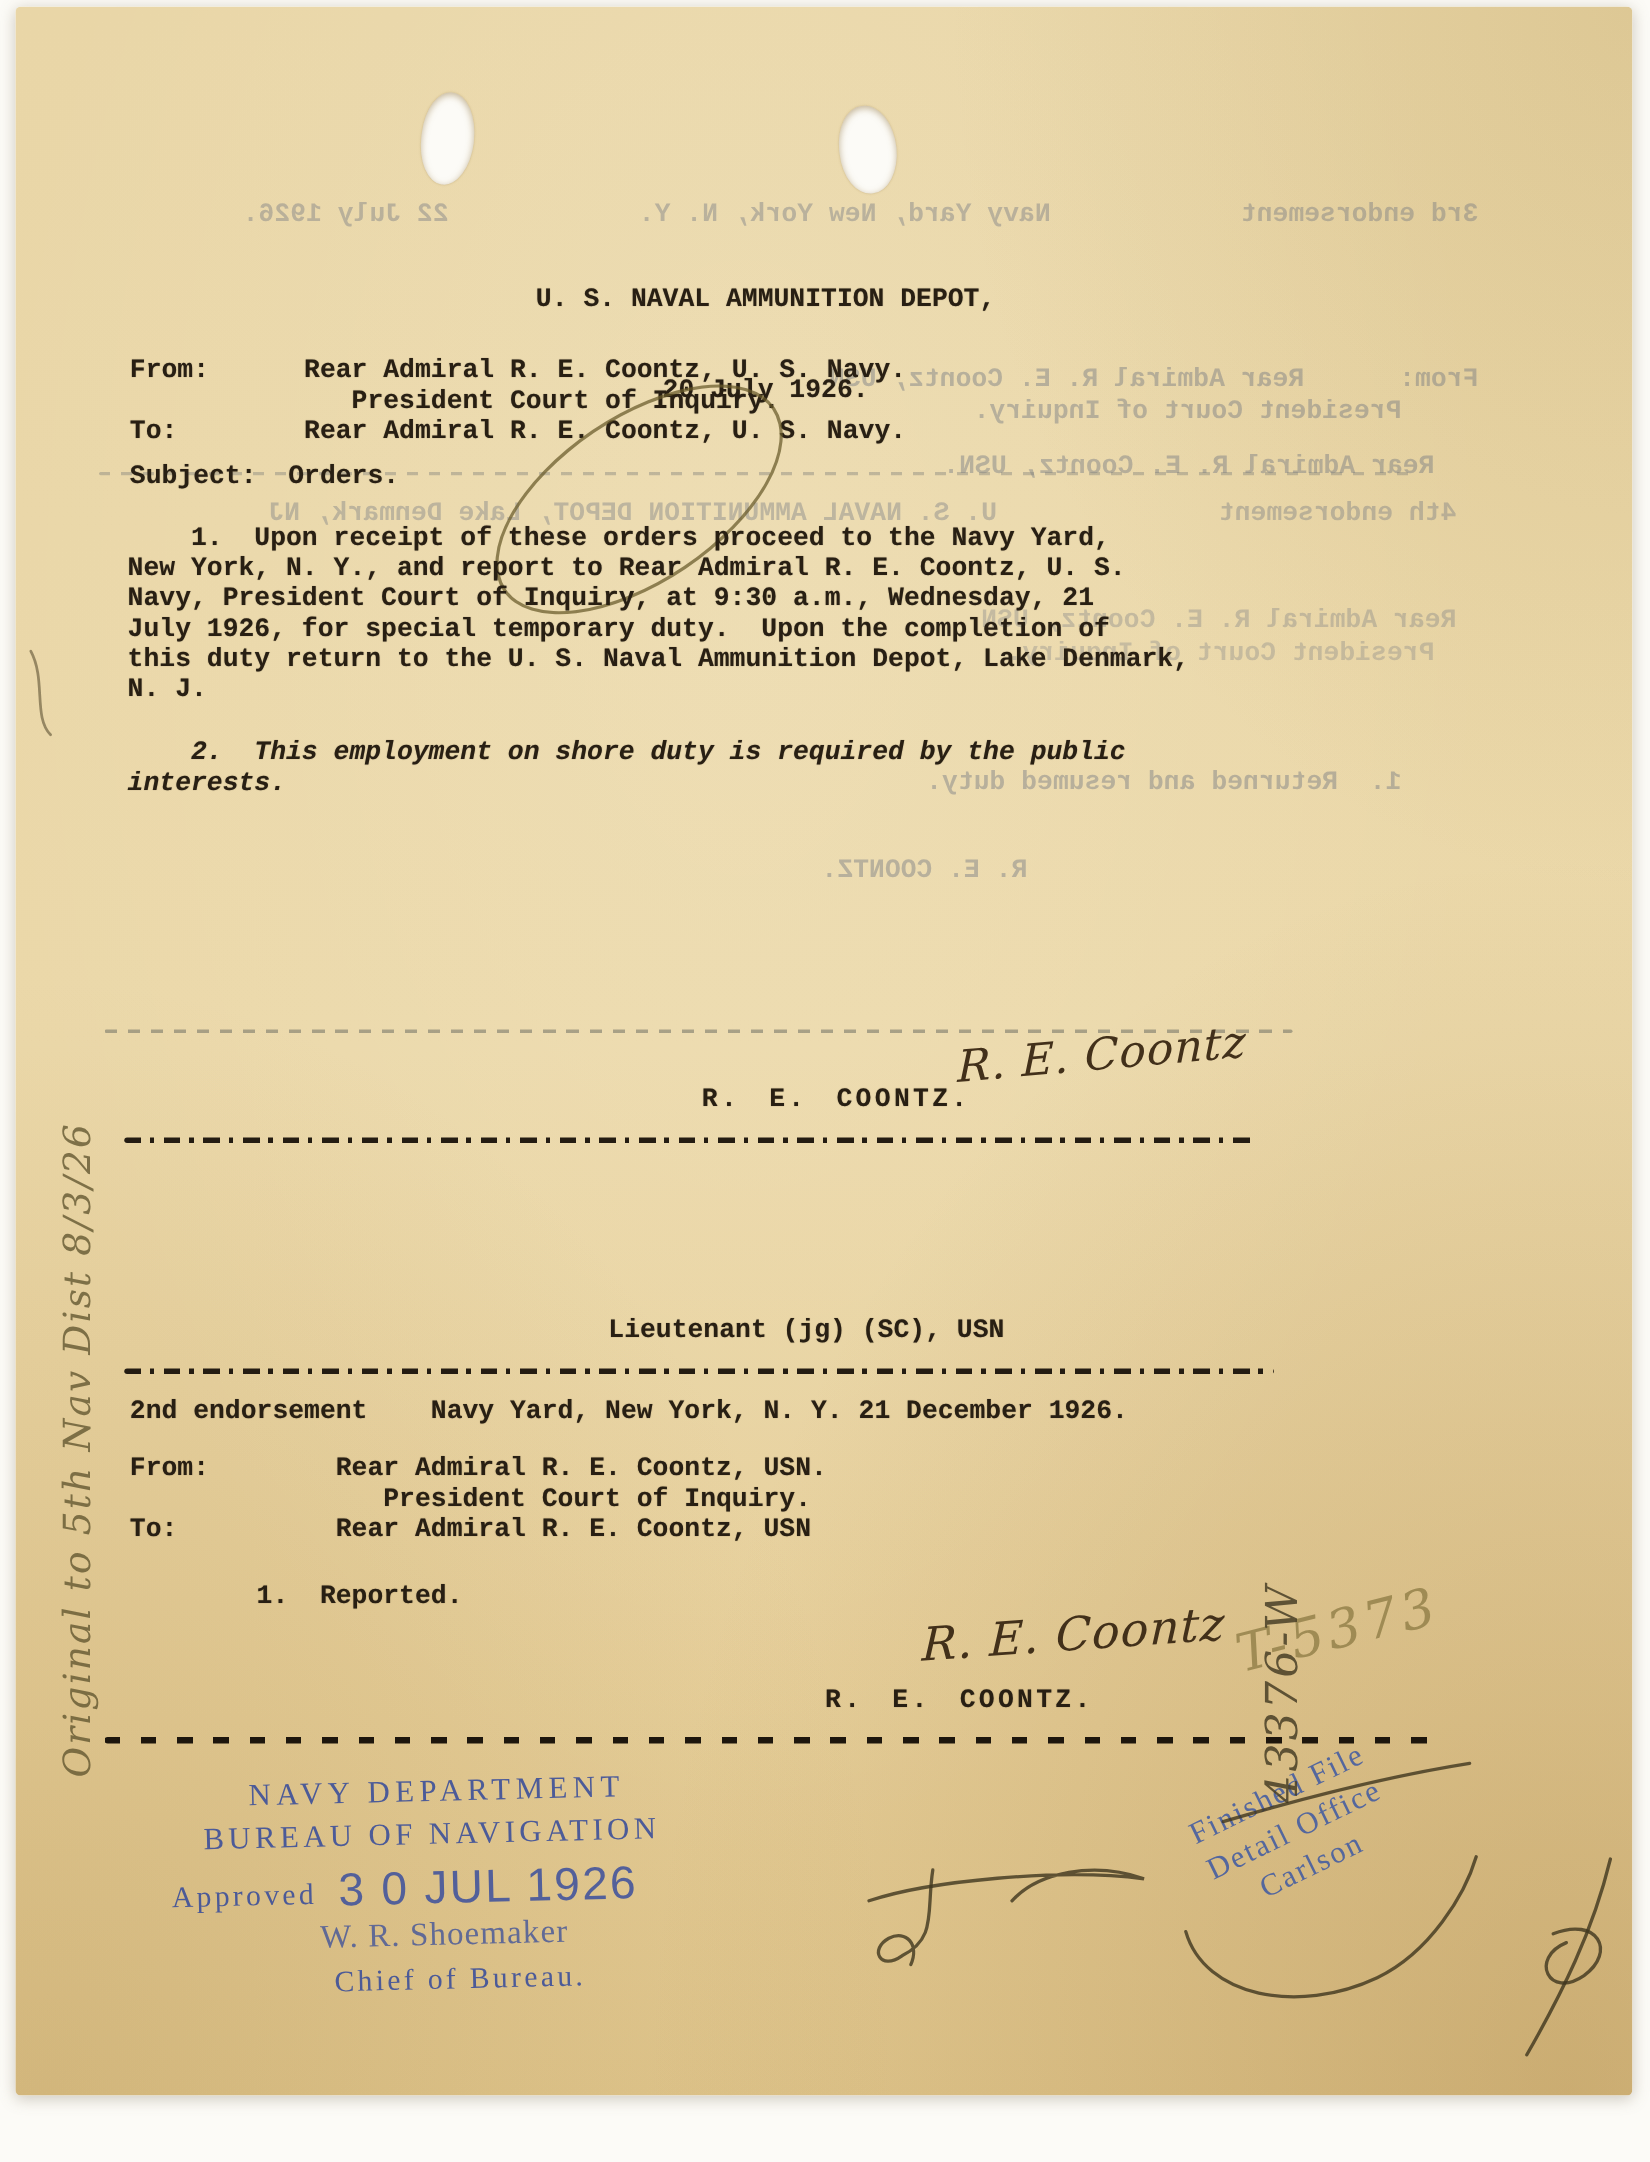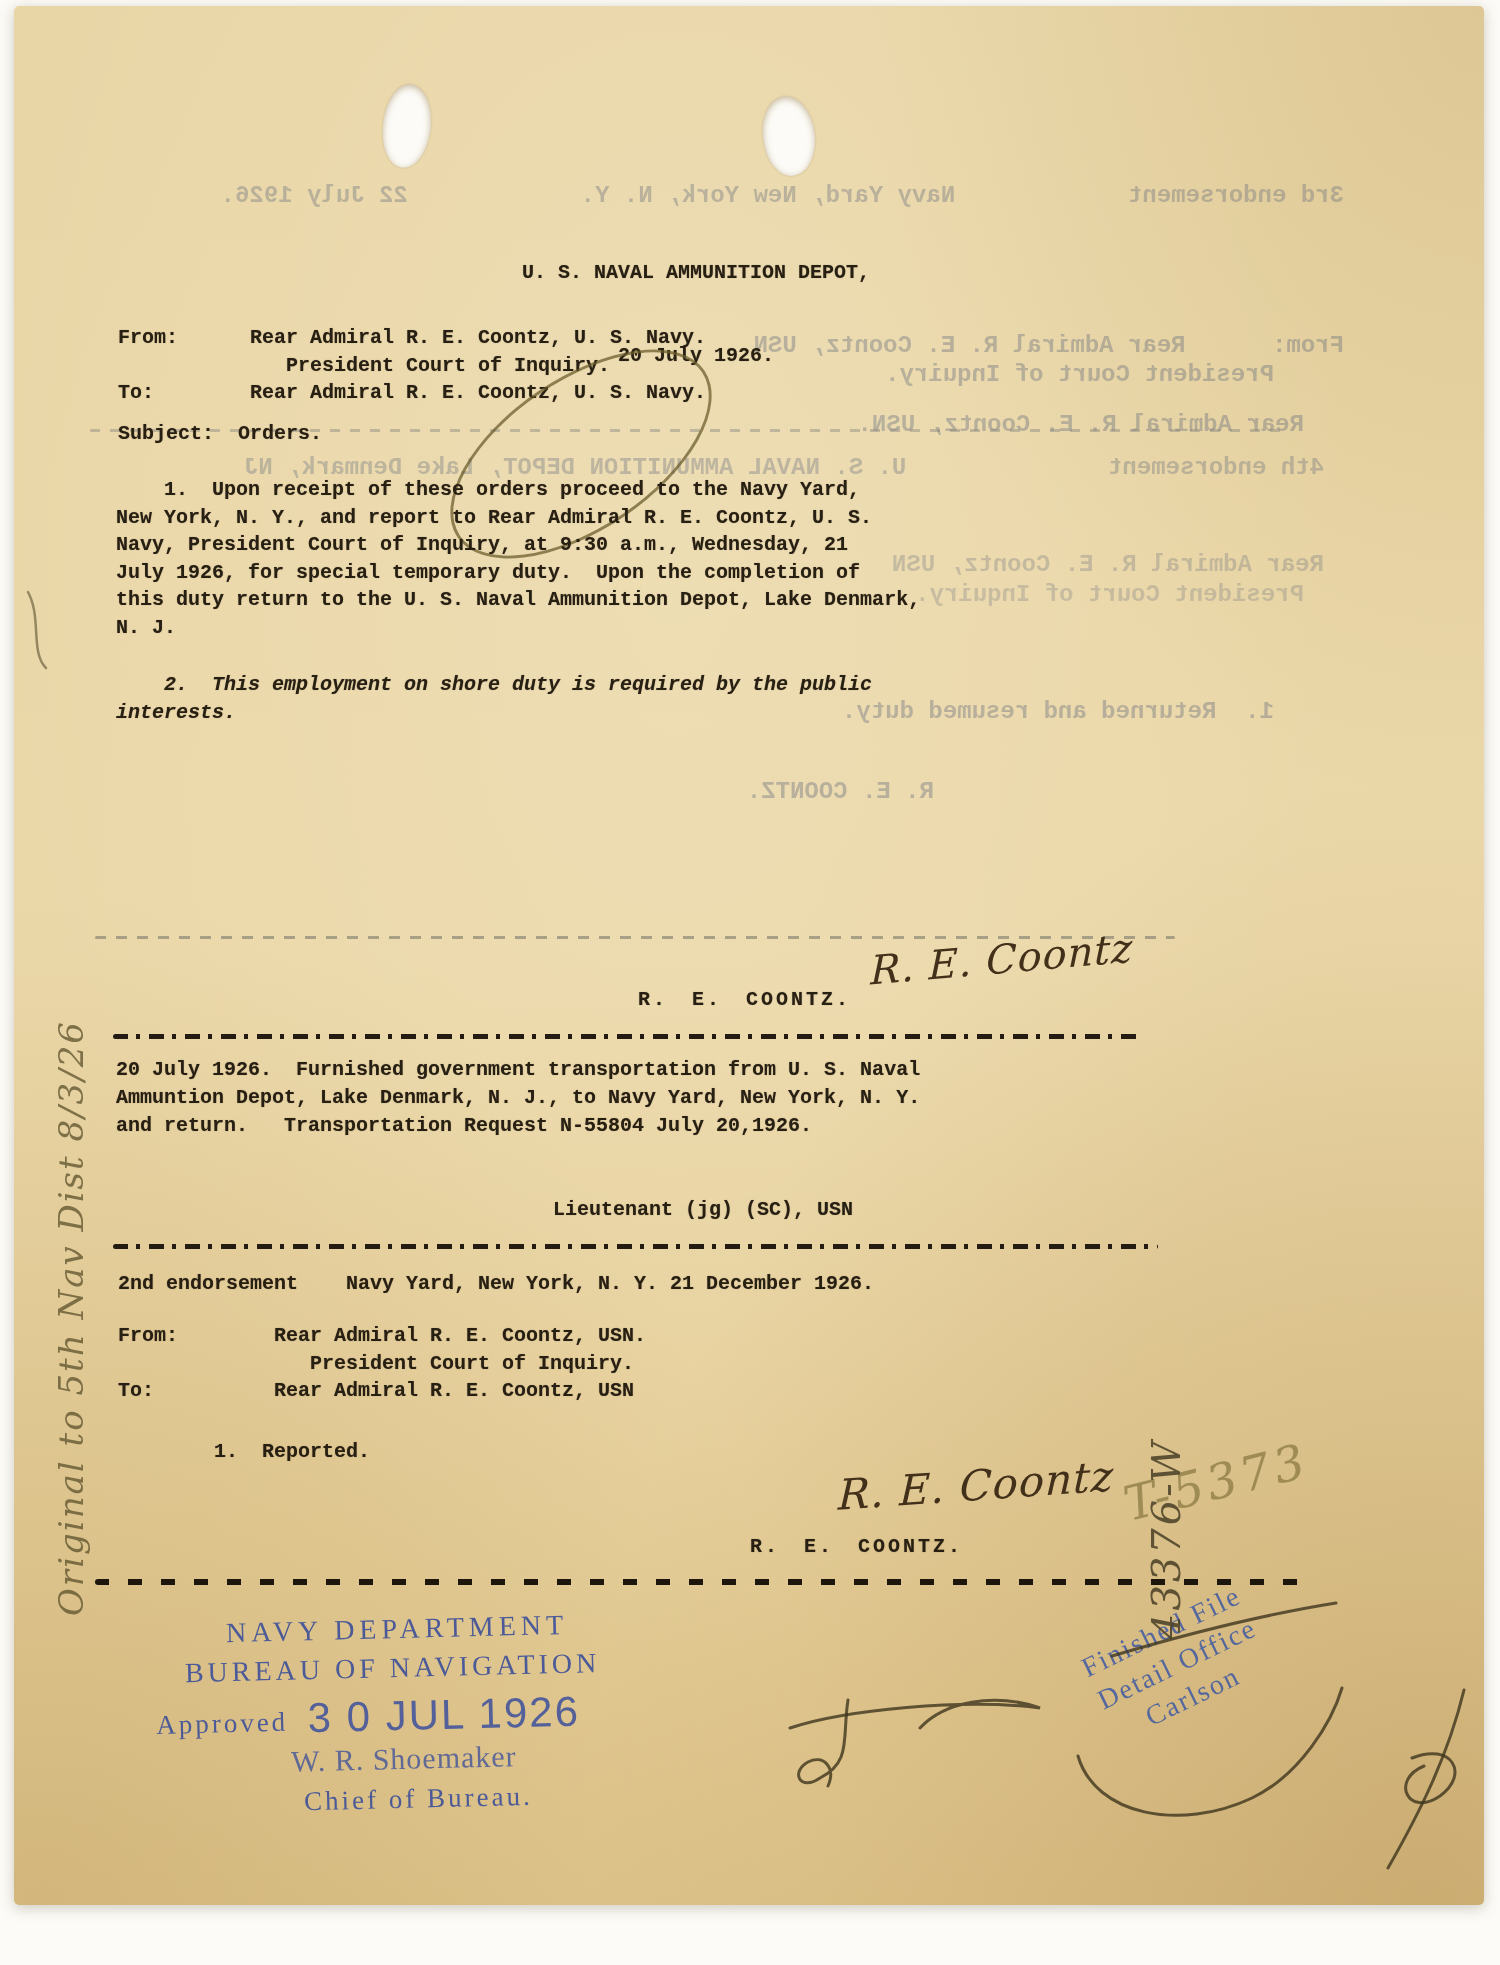--- a/index.html
+++ b/index.html
@@ -15,21 +15,21 @@
       radial-gradient(ellipse at 96% 100%, rgba(150,108,45,.28), transparent 42%),
       radial-gradient(ellipse at 2% 100%, rgba(158,122,58,.20), transparent 38%),
       radial-gradient(ellipse at 100% 0%, rgba(168,136,66,.18), transparent 30%),
       radial-gradient(ellipse at 45% 28%, rgba(255,252,238,.16), transparent 60%),
       linear-gradient(180deg,#e9d6a7 0%,#ebd8a9 50%,#e5cd97 82%,#dfc58c 100%);
     box-shadow:0 3px 14px rgba(120,110,85,.35);
   }
   .typed{
     position:absolute;white-space:pre;
     font-family:"Liberation Mono","DejaVu Sans Mono",monospace;
-    font-weight:bold;font-size:20px;line-height:27.5px;color:#281f13;
+    font-weight:bold;font-size:24px;line-height:27.5px;color:#281f13;
     text-shadow:0 0 1px rgba(40,31,19,.45);
   }
   .bleed{
     position:absolute;white-space:pre;transform:scaleX(-1);
     font-family:"Liberation Mono","DejaVu Sans Mono",monospace;
     font-weight:bold;font-size:24px;color:rgba(96,106,124,.38);
     filter:blur(.4px);
   }
   .dashline{position:absolute;border-radius:3px;}
   .dash-bold{height:5px;background:repeating-linear-gradient(90deg,#241c12 0 15px,transparent 15px 23px,#241c12 23px 27px,transparent 27px 36px);}
@@ -84,23 +84,20 @@
 this duty return to the U. S. Naval Ammunition Depot, Lake Denmark,
 N. J.</div>
   <div class="typed" style="left:102px;top:665px;font-style:italic;">    2.  This employment on shore duty is required by the public
 interests.</div>
 
   <div class="script" style="left:856px;top:930px;font-size:40px;transform:rotate(-5deg) skewX(-6deg);">R. E. Coontz</div>
   <div class="typed" style="left:624px;top:980px;letter-spacing:3px;word-spacing:9px;">R. E. COONTZ.</div>
 
   <div class="dashline dash-bold" style="left:99px;top:1028px;width:1030px;"></div>
 
-  <div class="typed" style="left:102px;top:1050px;line-height:28px;">20 July 1926.  Furnished government transportation from U. S. Naval
-Ammuntion Depot, Lake Denmark, N. J., to Navy Yard, New York, N. Y.
-and return.   Transportation Request N-55804 July 20,1926.</div>
   <div class="typed" style="left:539px;top:1190px;">Lieutenant (jg) (SC), USN</div>
 
   <div class="dashline dash-bold" style="left:99px;top:1238px;width:1045px;"></div>
 
   <div class="typed" style="left:104px;top:1264px;">2nd endorsement    Navy Yard, New York, N. Y. 21 December 1926.</div>
   <div class="typed" style="left:104px;top:1316px;">From:        Rear Admiral R. E. Coontz, USN.
                 President Court of Inquiry.
 To:          Rear Admiral R. E. Coontz, USN</div>
   <div class="typed" style="left:104px;top:1432px;">        1.  Reported.</div>
 

